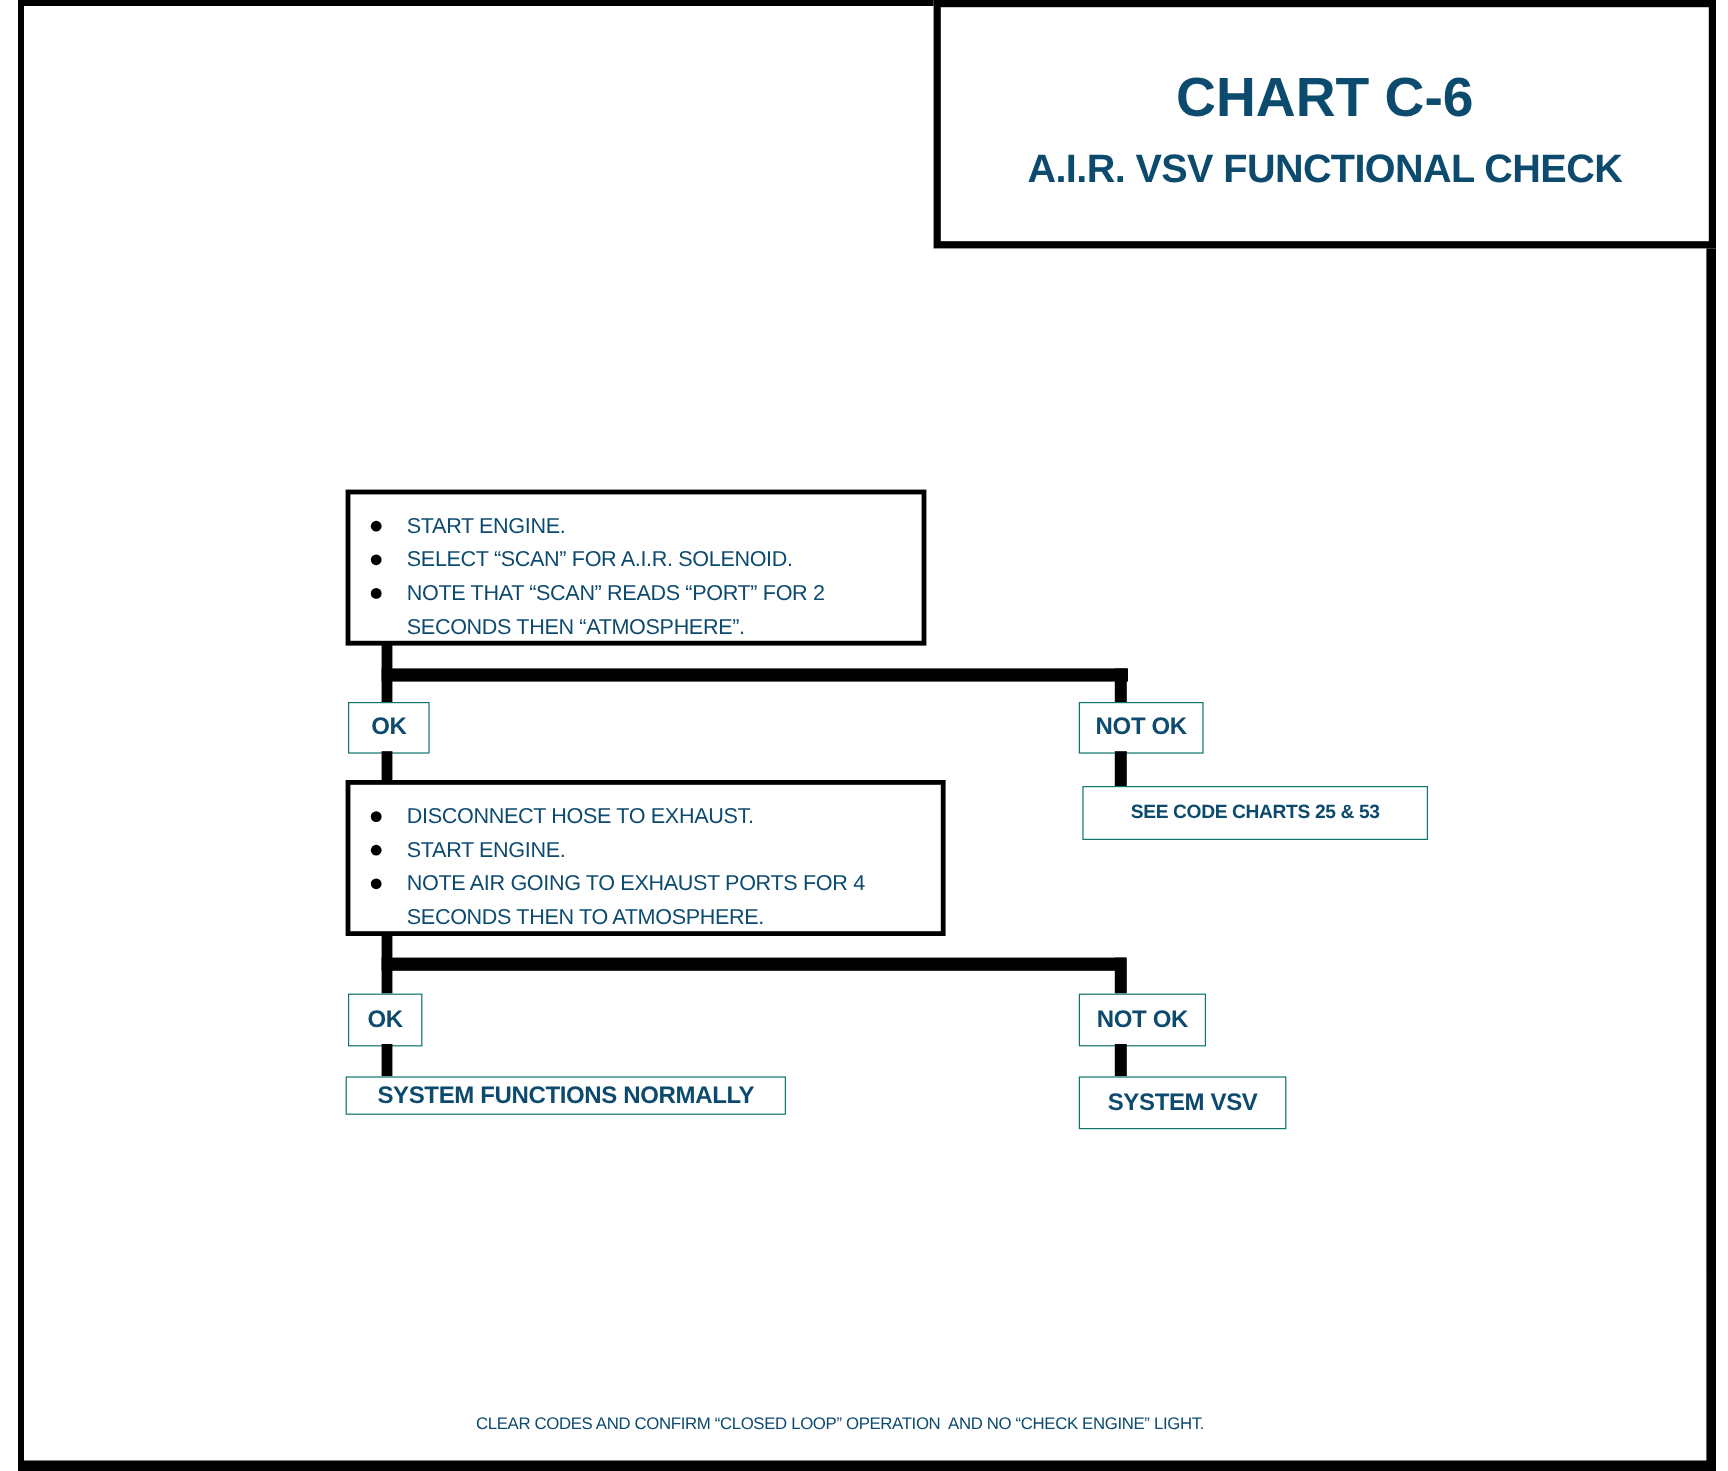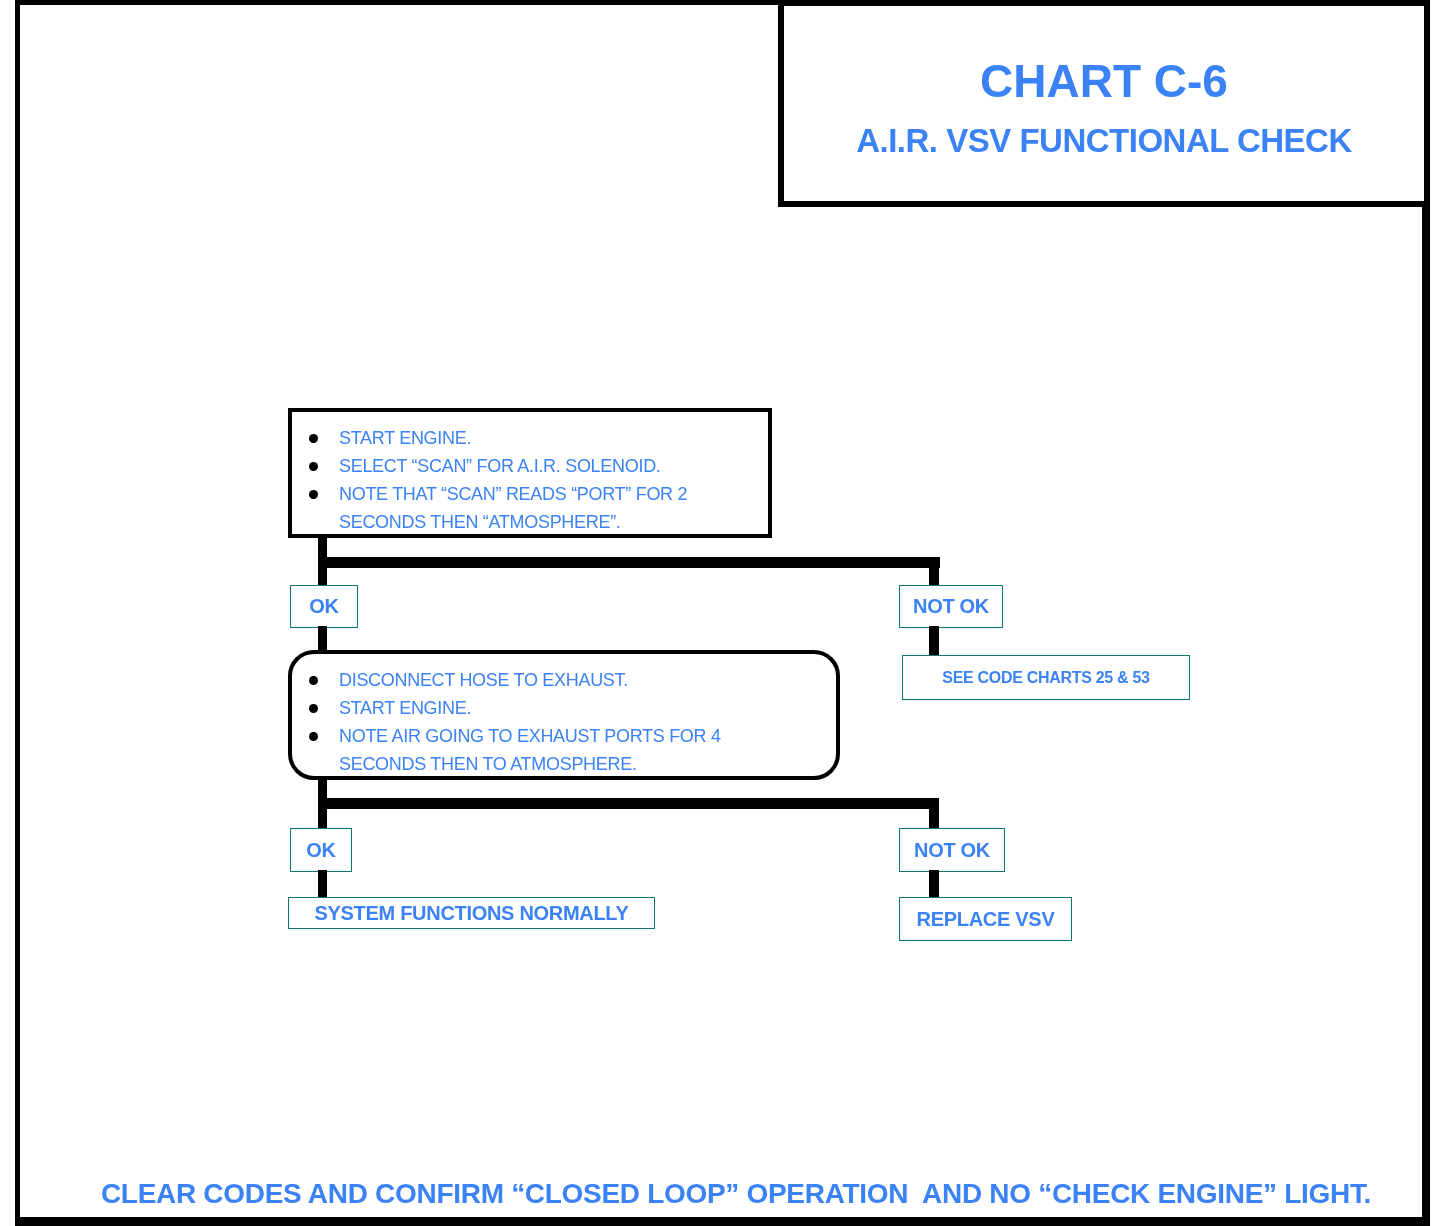--- a/index.html
+++ b/index.html
@@ -2,21 +2,21 @@
 <html><head>
 <meta charset="utf-8">
 <style>
   html, body { margin: 0; padding: 0; background: #ffffff; }
   .page {
     position: relative;
     width: 1440px;
     height: 1226px;
     background: #ffffff;
     font-family: "Liberation Sans", sans-serif;
-    color: #3b82f6;
+    color: #0c4a6e;
     overflow: hidden;
   }
   .frame {
     position: absolute;
     left: 15px; top: 0;
     width: 1415px; height: 1226px;
     box-sizing: border-box;
     border-left: 5px solid #000;
     border-top: 5px solid #000;
     border-right: 8px solid #000;
@@ -85,25 +85,24 @@
   }
   .conn {
     position: absolute;
     background: #000;
   }
   .footer-note {
     position: absolute;
     left: 0; top: 1178px;
     width: 1400px;
     text-align: center;
-    font-size: 28px;
-    font-weight: bold;
+    font-size: 14px;
+    font-weight: normal;
     letter-spacing: -0.3px;
     white-space: pre-wrap;
-    margin-left: 36px;
   }
 </style>
 </head>
 <body>
 
 <div class="page">
 
   <div class="frame"></div>
 
   <div class="title-box">
@@ -139,21 +138,21 @@
     <span>NOT OK</span>
   </div>
 
   <div class="conn" style="left:318px; top:626px; width:9px; height:26px;"></div>
   <div class="conn" style="left:929px; top:626px; width:10px; height:31px;"></div>
 
   <div class="label-box" style="left:902px; top:655px; width:288px; height:45px; font-size:16px;">
     <span>SEE CODE CHARTS 25 &amp; 53</span>
   </div>
 
-  <div class="proc-box" style="left:288px; top:650px; width:552px; height:130px;border-radius:26px;">
+  <div class="proc-box" style="left:288px; top:650px; width:500px; height:130px;">
     <ul class="proc-list">
       <li class="proc-item">
         <span class="bullet"></span>
         <span class="bi-text" style="max-width:430px;">DISCONNECT HOSE TO EXHAUST.</span>
       </li>
       <li class="proc-item">
         <span class="bullet"></span>
         <span class="bi-text" style="max-width:430px;">START ENGINE.</span>
       </li>
       <li class="proc-item">
@@ -174,18 +173,18 @@
     <span>NOT OK</span>
   </div>
 
   <div class="conn" style="left:318px; top:870px; width:9px; height:27px;"></div>
   <div class="conn" style="left:929px; top:870px; width:10px; height:27px;"></div>
 
   <div class="label-box" style="left:288px; top:897px; width:367px; height:32px;">
     <span>SYSTEM FUNCTIONS NORMALLY</span>
   </div>
   <div class="label-box" style="left:899px; top:897px; width:173px; height:44px;">
-    <span>REPLACE VSV</span>
+    <span>SYSTEM VSV</span>
   </div>
 
   <div class="footer-note">CLEAR CODES AND CONFIRM “CLOSED LOOP” OPERATION  AND NO “CHECK ENGINE” LIGHT.</div>
 
 </div>
 
 </body></html>

